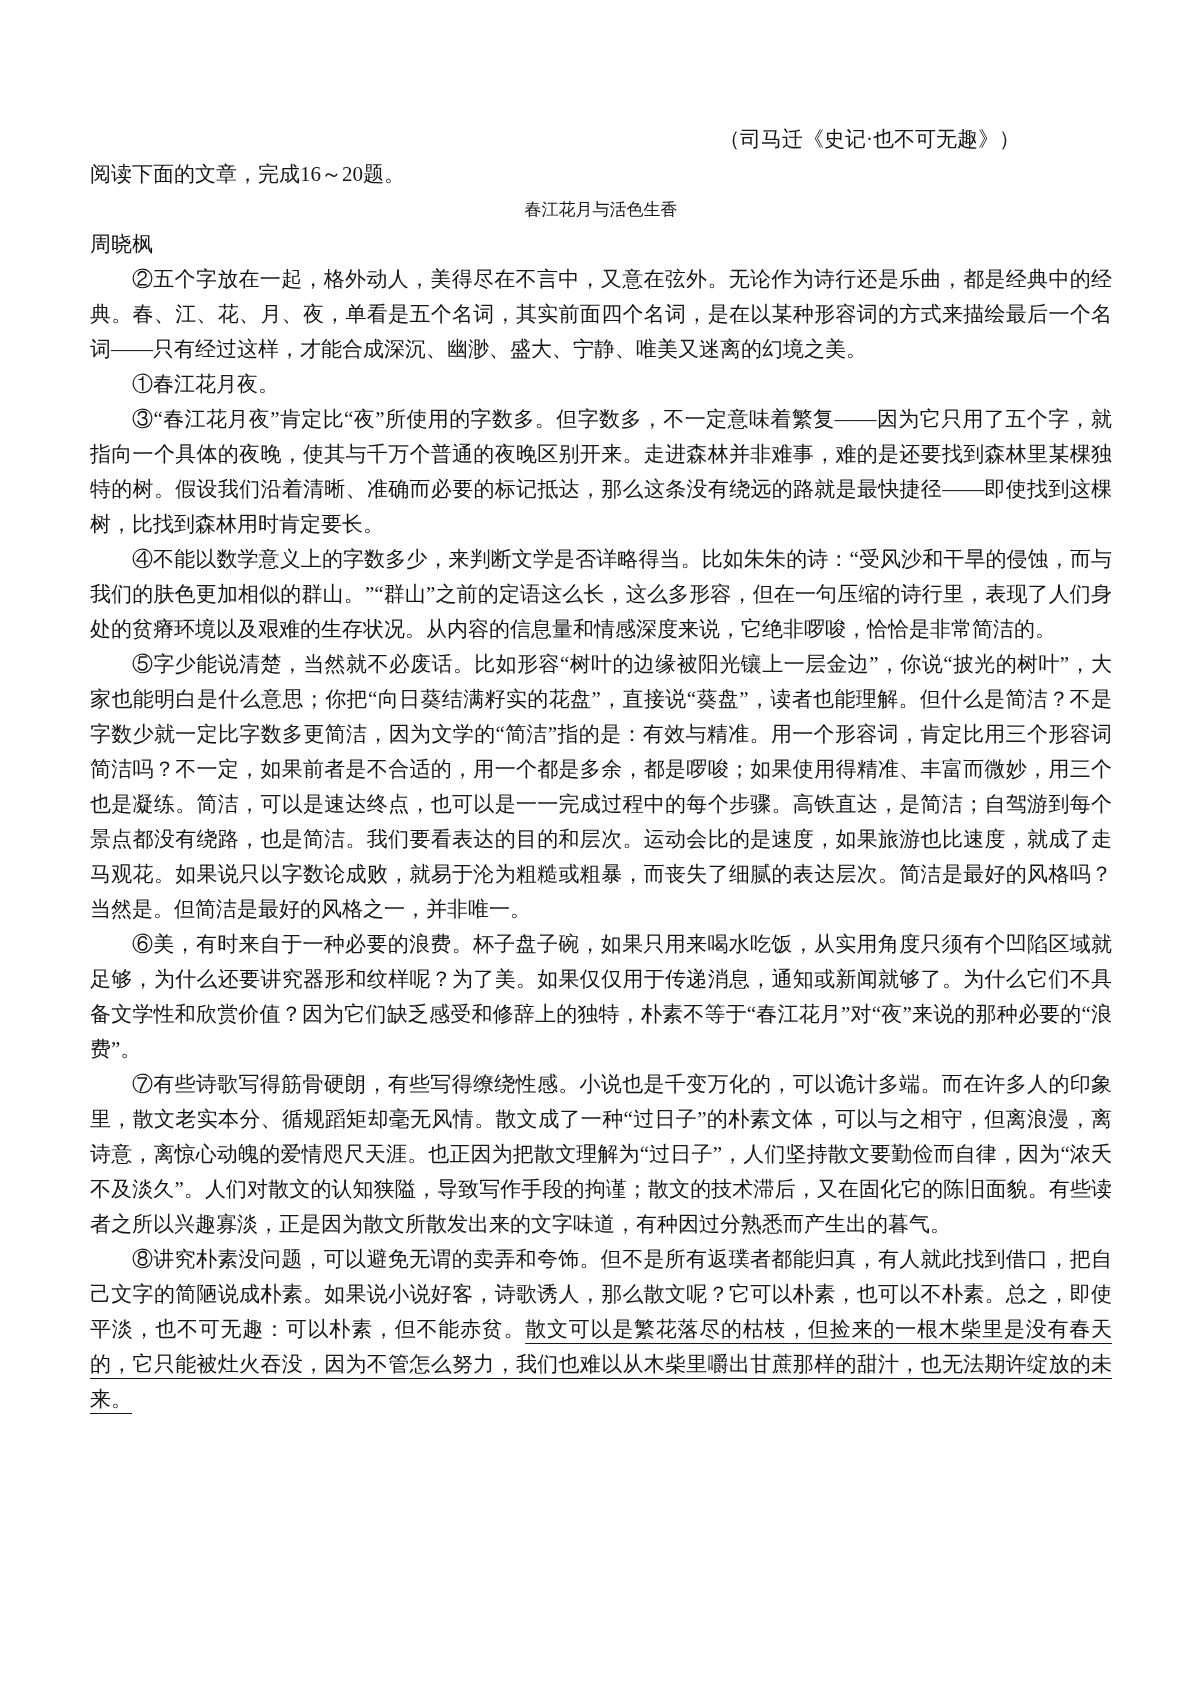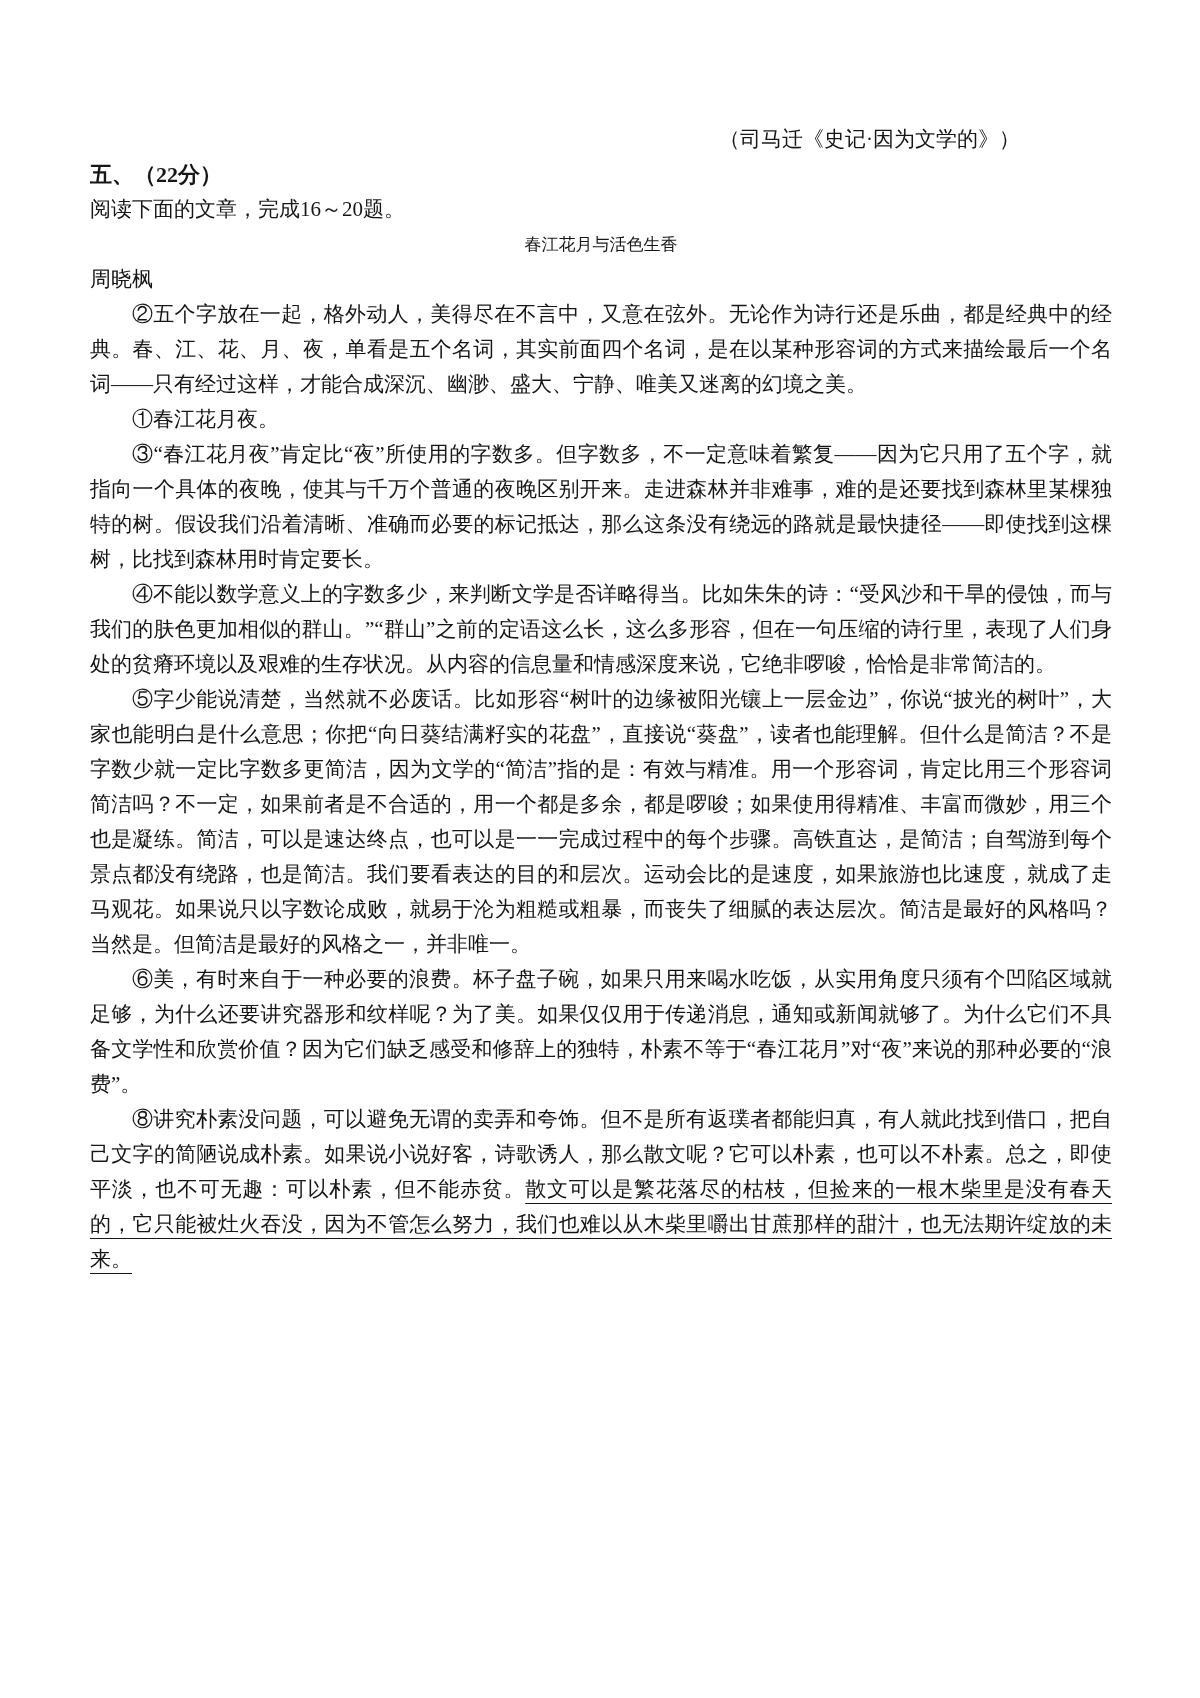--- a/index.html
+++ b/index.html
@@ -52,23 +52,22 @@
     text-decoration: underline;
     text-underline-offset: 7px;
     text-decoration-thickness: 1px;
   }
 </style>
 </head>
 <body>
 
 <div class="page">
 
-  <div class="attribution">（司马迁《史记·因为文学的》）</div>
+  <div class="attribution">（司马迁《史记·也不可无趣》）</div>
 
-  <div class="section-heading">五、（22分）</div>
 
   <div class="instruction">阅读下面的文章，完成16～20题。</div>
 
   <div class="article">
 
     <div class="article-title">春江花月与活色生香</div>
 
     <div class="article-author">周晓枫</div>
 
     <p class="para"><span>②五个字放在一起，格外动人，美得尽在不言中，又意在弦外。无论作为诗行还是乐曲，都是经典中的经典。春、江、花、月、夜，单看是五个名词，其实前面四个名词，是在以某种形容词的方式来描绘最后一个名词——只有经过这样，才能合成深沉、幽渺、盛大、宁静、唯美又迷离的幻境之美。</span></p>
@@ -76,18 +75,19 @@
     <p class="para"><span>①春江花月夜。</span></p>
 
     <p class="para"><span>③“春江花月夜”肯定比“夜”所使用的字数多。但字数多，不一定意味着繁复——因为它只用了五个字，就指向一个具体的夜晚，使其与千万个普通的夜晚区别开来。走进森林并非难事，难的是还要找到森林里某棵独特的树。假设我们沿着清晰、准确而必要的标记抵达，那么这条没有绕远的路就是最快捷径——即使找到这棵树，比找到森林用时肯定要长。</span></p>
 
     <p class="para"><span>④不能以数学意义上的字数多少，来判断文学是否详略得当。比如朱朱的诗：“受风沙和干旱的侵蚀，而与我们的肤色更加相似的群山。”“群山”之前的定语这么长，这么多形容，但在一句压缩的诗行里，表现了人们身处的贫瘠环境以及艰难的生存状况。从内容的信息量和情感深度来说，它绝非啰唆，恰恰是非常简洁的。</span></p>
 
     <p class="para"><span>⑤字少能说清楚，当然就不必废话。比如形容“树叶的边缘被阳光镶上一层金边”，你说“披光的树叶”，大家也能明白是什么意思；你把“向日葵结满籽实的花盘”，直接说“葵盘”，读者也能理解。但什么是简洁？不是字数少就一定比字数多更简洁，因为文学的“简洁”指的是：有效与精准。用一个形容词，肯定比用三个形容词简洁吗？不一定，如果前者是不合适的，用一个都是多余，都是啰唆；如果使用得精准、丰富而微妙，用三个也是凝练。简洁，可以是速达终点，也可以是一一完成过程中的每个步骤。高铁直达，是简洁；自驾游到每个景点都没有绕路，也是简洁。我们要看表达的目的和层次。运动会比的是速度，如果旅游也比速度，就成了走马观花。如果说只以字数论成败，就易于沦为粗糙或粗暴，而丧失了细腻的表达层次。简洁是最好的风格吗？当然是。但简洁是最好的风格之一，并非唯一。</span></p>
 
     <p class="para"><span>⑥美，有时来自于一种必要的浪费。杯子盘子碗，如果只用来喝水吃饭，从实用角度只须有个凹陷区域就足够，为什么还要讲究器形和纹样呢？为了美。如果仅仅用于传递消息，通知或新闻就够了。为什么它们不具备文学性和欣赏价值？因为它们缺乏感受和修辞上的独特，朴素不等于“春江花月”对“夜”来说的那种必要的“浪费”。</span></p>
 
+    <p class="para"><span>⑦有些诗歌写得筋骨硬朗，有些写得缭绕性感。小说也是千变万化的，可以诡计多端。而在许多人的印象里，散文老实本分、循规蹈矩却毫无风情。散文成了一种“过日子”的朴素文体，可以与之相守，但离浪漫，离诗意，离惊心动魄的爱情咫尺天涯。也正因为把散文理解为“过日子”，人们坚持散文要勤俭而自律，因为“浓夭不及淡久”。人们对散文的认知狭隘，导致写作手段的拘谨；散文的技术滞后，又在固化它的陈旧面貌。有些读者之所以兴趣寡淡，正是因为散文所散发出来的文字味道，有种因过分熟悉而产生出的暮气。</span></p>
 
     <p class="para"><span>⑧讲究朴素没问题，可以避免无谓的卖弄和夸饰。但不是所有返璞者都能归真，有人就此找到借口，把自己文字的简陋说成朴素。如果说小说好客，诗歌诱人，那么散文呢？它可以朴素，也可以不朴素。总之，即使平淡，也不可无趣：可以朴素，但不能赤贫。</span><span class="underlined">散文可以是繁花落尽的枯枝，但捡来的一根木柴里是没有春天的，它只能被灶火吞没，因为不管怎么努力，我们也难以从木柴里嚼出甘蔗那样的甜汁，也无法期许绽放的未来。</span></p>
 
 
   </div>
 </div>
 
 </body></html>

